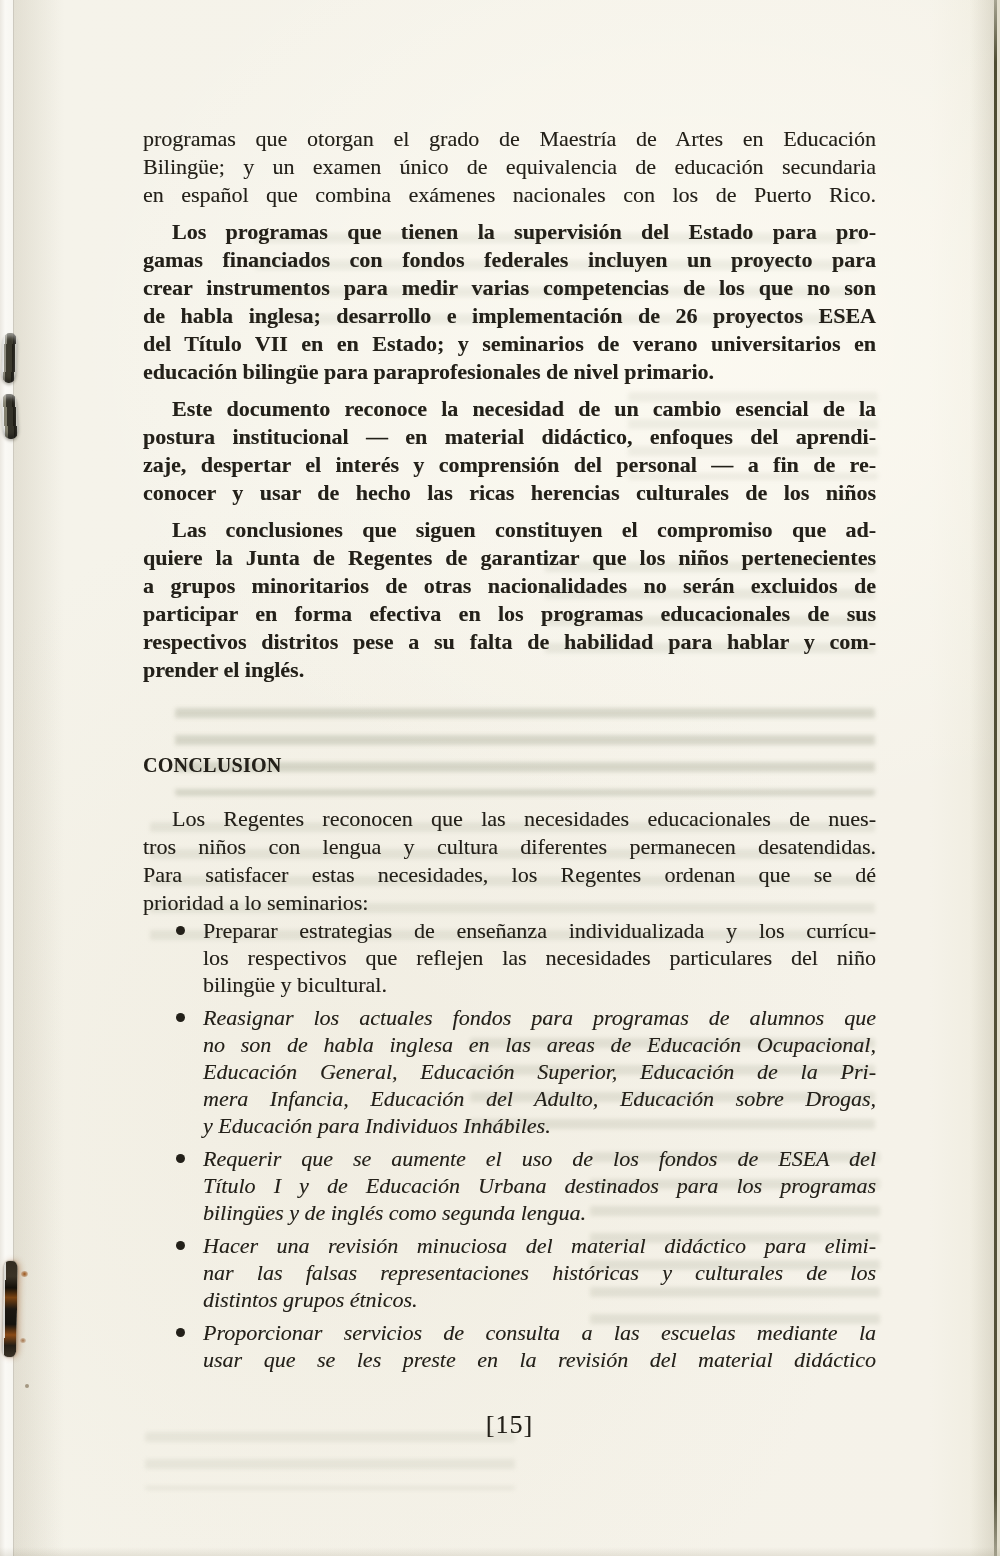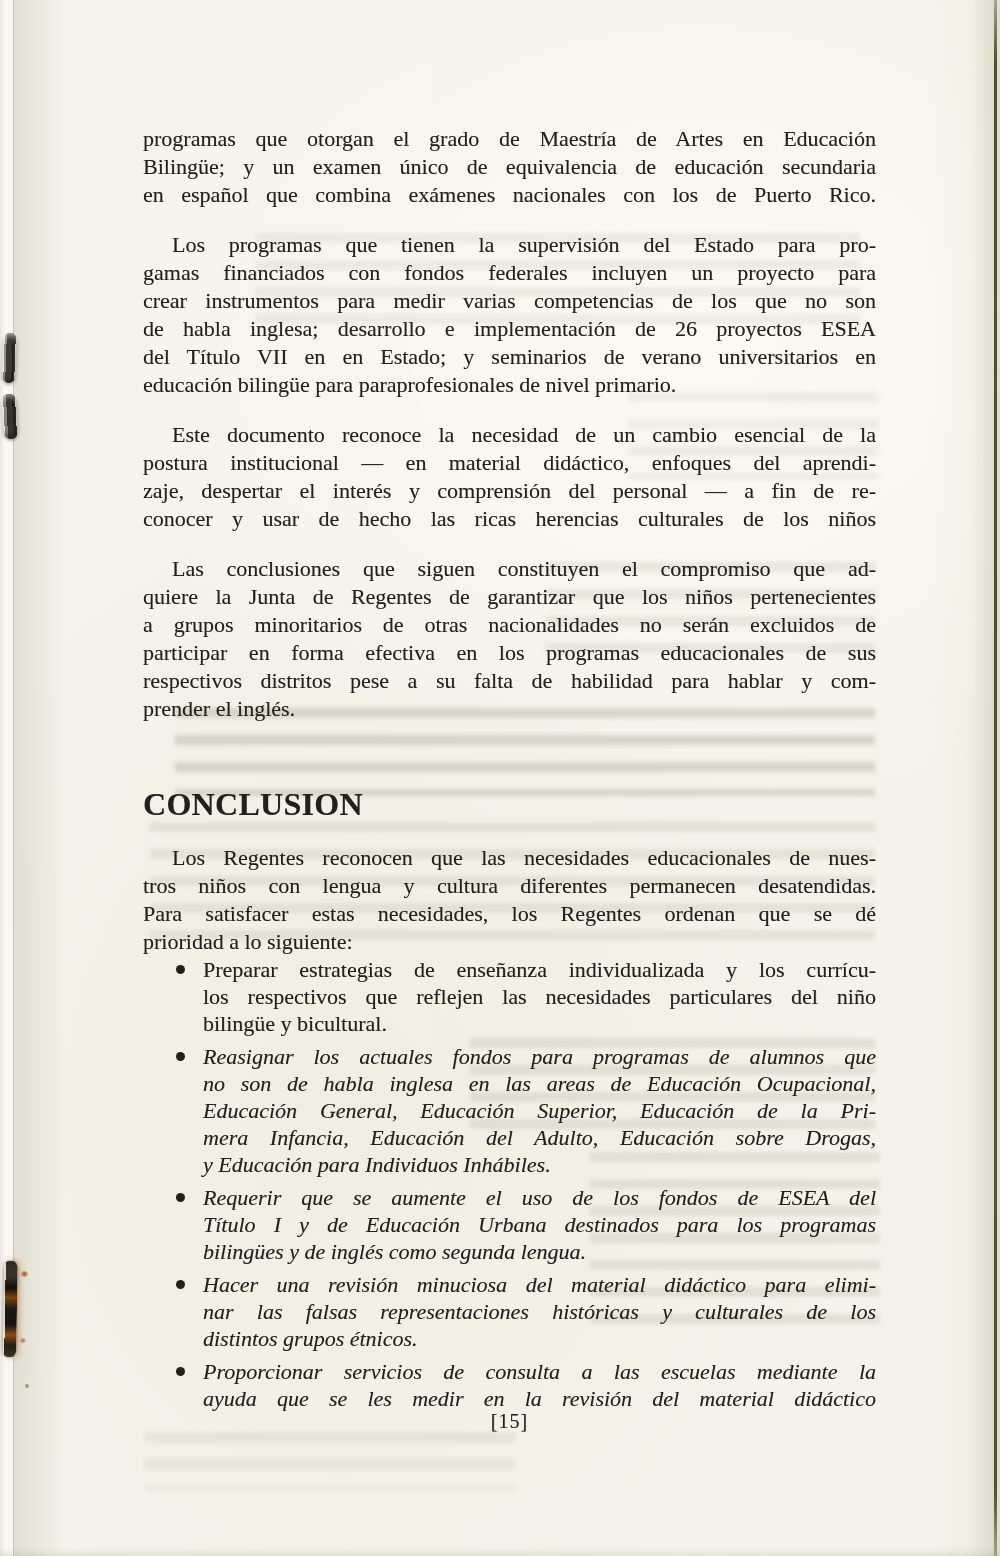--- a/index.html
+++ b/index.html
@@ -45,38 +45,38 @@
 
   
   .text-block {
     position: absolute; left: 143px; top: 125px; width: 733px;
     font-size: 22px; line-height: 28px;
     color: var(--ink, #232019);
     text-shadow: 0.3px 0.3px 0 rgba(35,32,25,0.30);
   }
   .line { text-align: justify; text-align-last: justify; }
   .line.last { text-align-last: left; }
-  .block-paragraph + .block-paragraph { margin-top: 22px; }
+  .block-paragraph + .block-paragraph { margin-top: 9px; font-weight: bold; }
   .block-paragraph.indent > .line:first-child { text-indent: 29px; }
   .block-heading {
     margin-top: 66px; margin-bottom: 25px;
-    font-size: 32px; font-weight: bold; letter-spacing: 0.3px; line-height: 30px;
+    font-size: 20px; font-weight: bold; letter-spacing: 0.3px; line-height: 30px;
   }
   .block-paragraph + .block-bullet { margin-top: 0; }
   .block-bullet + .block-bullet { margin-top: 6px; font-style: italic; }
   .block-bullet { position: relative; padding-left: 60px; }
   .block-bullet .line { line-height: 27px; }
   .bullet-marker {
     position: absolute; left: 33px; top: 9px;
     width: 9px; height: 9px; border-radius: 50%;
     background: var(--ink, #232019);
   }
   .page-number {
     position: absolute; left: 143px; top: 1410px; width: 733px;
-    text-align: center; font-size: 20px; letter-spacing: 1px;
+    text-align: center; font-size: 26px; letter-spacing: 1px;
     color: var(--ink, #232019);
     text-shadow: 0.3px 0.3px 0 rgba(35,32,25,0.30);
   }
 
   
   .ghost {
     position: absolute; border-radius: 3px;
     background-image: repeating-linear-gradient(180deg,
       rgba(146,150,126,0.38) 0px, rgba(146,150,126,0.38) 10px,
       rgba(146,150,126,0) 10px, rgba(146,150,126,0) 27px);
@@ -154,21 +154,21 @@
         <div class="line">a grupos minoritarios de otras nacionalidades no serán excluidos de</div>
         <div class="line">participar en forma efectiva en los programas educacionales de sus</div>
         <div class="line">respectivos distritos pese a su falta de habilidad para hablar y com-</div>
         <div class="line last">prender el inglés.</div>
       </div>
       <div class="block-heading">CONCLUSION</div>
       <div class="block-paragraph indent">
         <div class="line">Los Regentes reconocen que las necesidades educacionales de nues-</div>
         <div class="line">tros niños con lengua y cultura diferentes permanecen desatendidas.</div>
         <div class="line">Para satisfacer estas necesidades, los Regentes ordenan que se dé</div>
-        <div class="line last">prioridad a lo siguiente:</div>
+        <div class="line last">prioridad a lo seminarios:</div>
       </div>
       <div class="block-bullet">
         <span class="bullet-marker"></span>
         <div class="line">Preparar estrategias de enseñanza individualizada y los currícu-</div>
         <div class="line">los respectivos que reflejen las necesidades particulares del niño</div>
         <div class="line last">bilingüe y bicultural.</div>
       </div>
       <div class="block-bullet">
         <span class="bullet-marker"></span>
         <div class="line">Reasignar los actuales fondos para programas de alumnos que</div>
@@ -185,21 +185,21 @@
       </div>
       <div class="block-bullet">
         <span class="bullet-marker"></span>
         <div class="line">Hacer una revisión minuciosa del material didáctico para elimi-</div>
         <div class="line">nar las falsas representaciones históricas y culturales de los</div>
         <div class="line last">distintos grupos étnicos.</div>
       </div>
       <div class="block-bullet">
         <span class="bullet-marker"></span>
         <div class="line">Proporcionar servicios de consulta a las escuelas mediante la</div>
-        <div class="line">ayuda que se les medir en la revisión del material didáctico</div>
+        <div class="line">usar que se les preste en la revisión del material didáctico</div>
       </div>
     </div>
 
   <div class="page-number">[15]</div>
 
   <div class="staple staple-top-1"></div>
   <div class="staple staple-top-2"></div>
   <div class="staple staple-bottom"></div>
   <div class="rust-speck speck-1"></div>
   <div class="rust-speck speck-2"></div>

